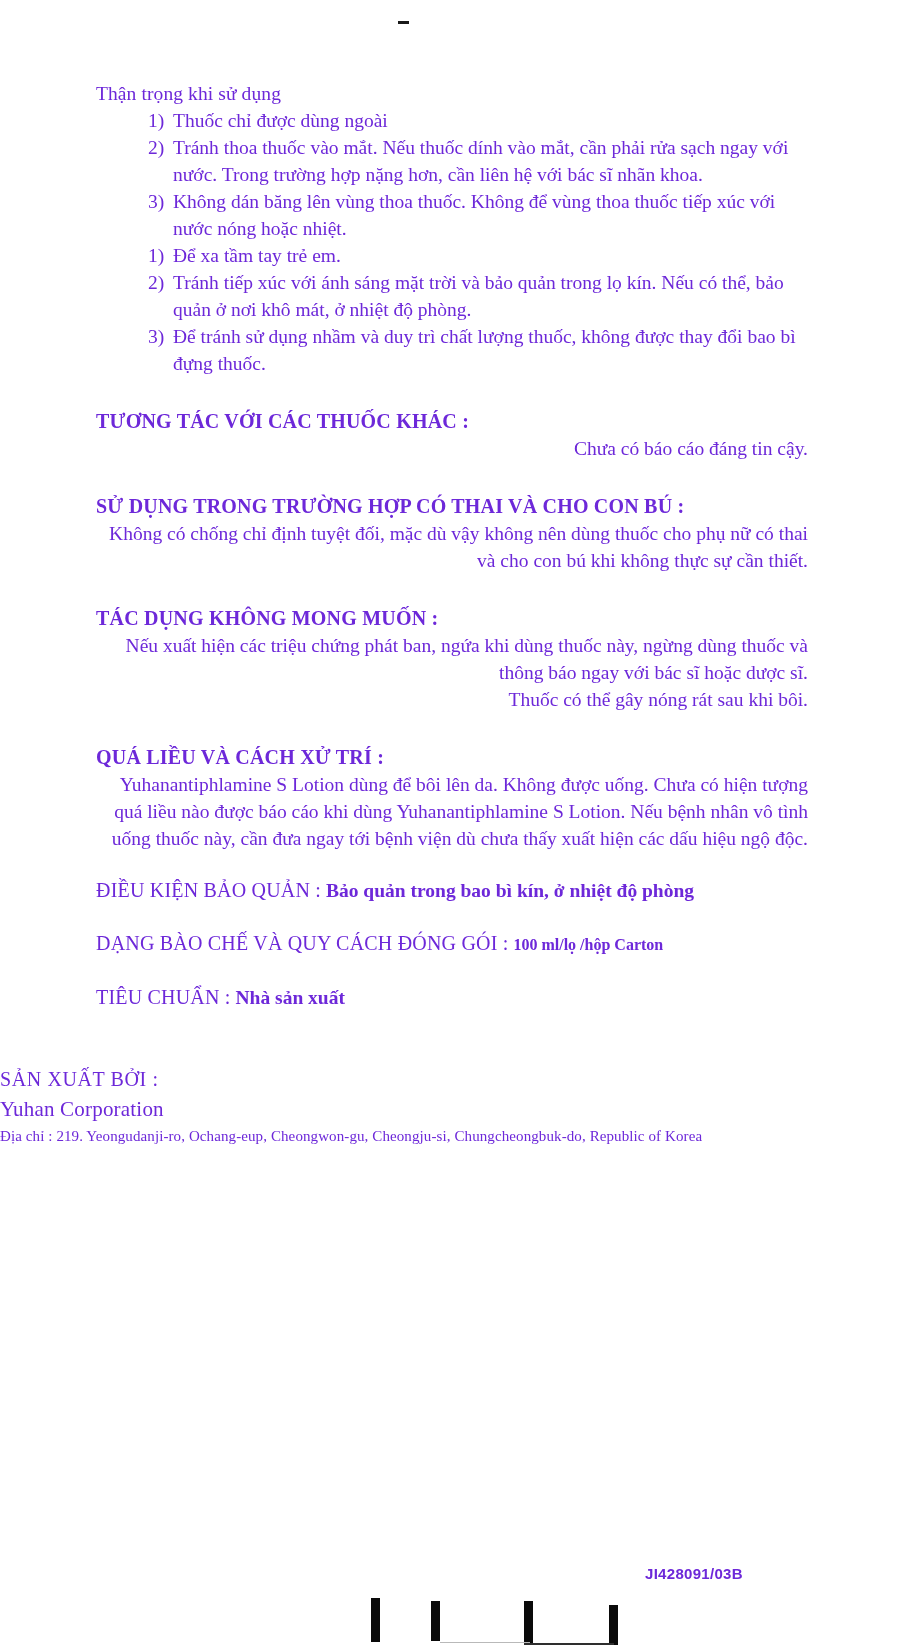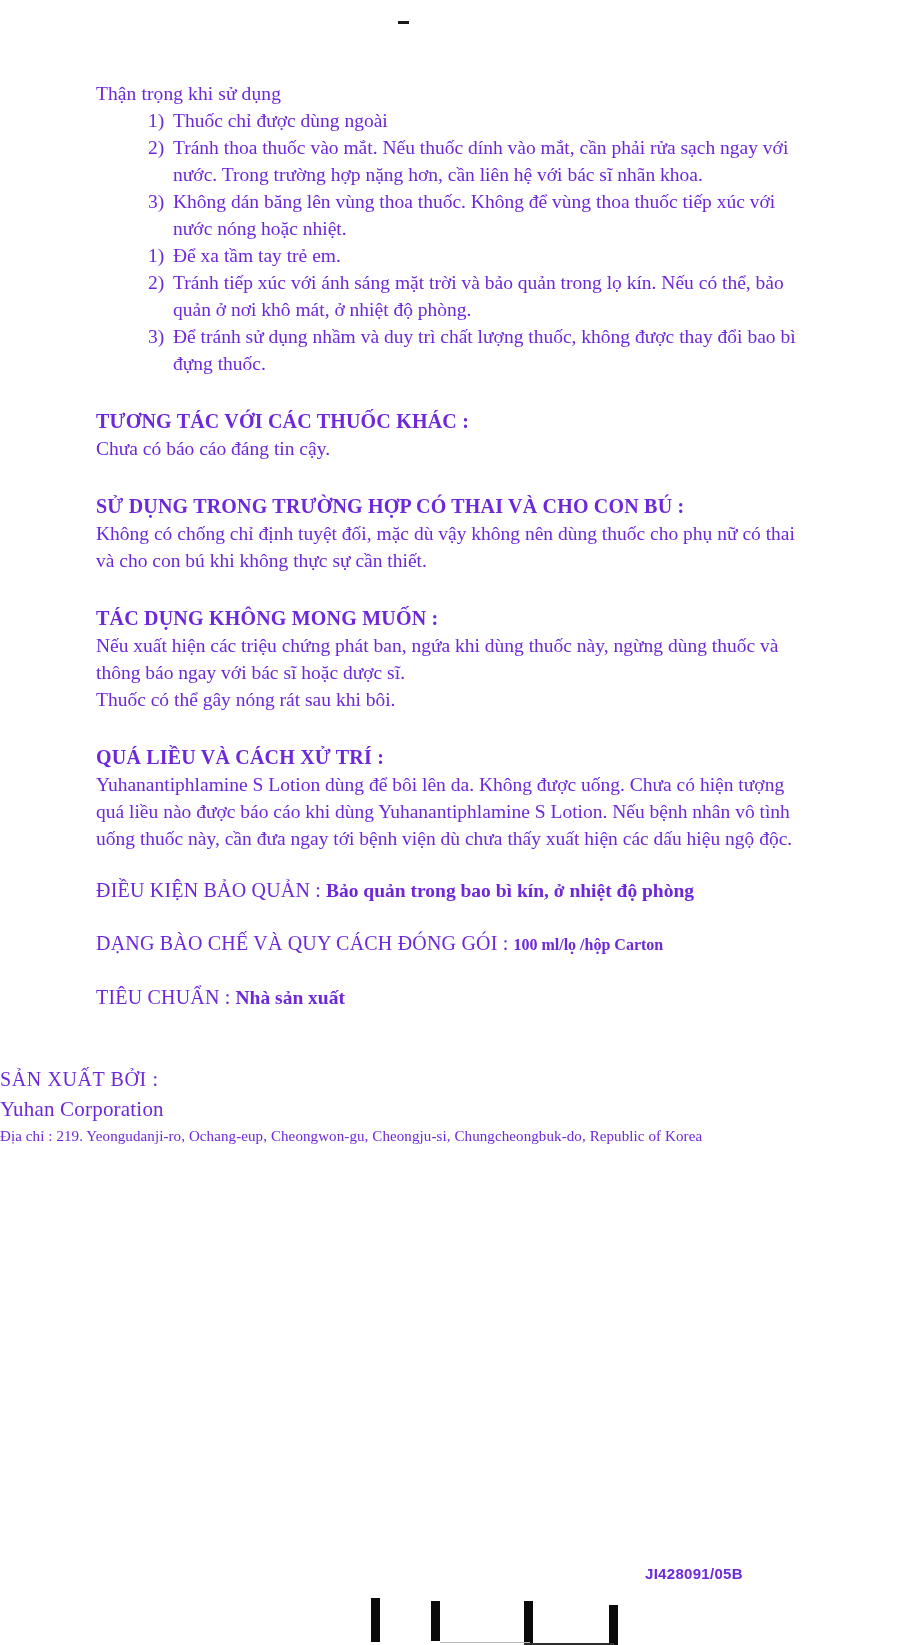--- a/index.html
+++ b/index.html
@@ -68,21 +68,21 @@
     line-height: 28px;
     font-weight: bold;
     margin: 0;
     letter-spacing: 0.2px;
   }
 
   p.body-text {
     font-size: 19.5px;
     line-height: 27px;
     margin: 0;
-    text-align: left;
+    text-align: right;
   }
 
   .field-line {
     font-size: 19.5px;
     line-height: 28px;
     margin: 0;
   }
   .field-line .field-label {
     font-weight: normal;
     font-size: 20px;
@@ -239,21 +239,21 @@
 
 
   </div>
 
   <div class="footer-block">
     <div class="footer-made-by">SẢN XUẤT BỞI :</div>
     <div class="footer-company">Yuhan Corporation</div>
     <div class="footer-address">Địa chỉ : 219. Yeongudanji-ro, Ochang-eup, Cheongwon-gu, Cheongju-si, Chungcheongbuk-do, Republic of Korea</div>
   </div>
 
-  <div class="doc-code">JI428091/05B</div>
+  <div class="doc-code">JI428091/03B</div>
 
   <div class="cut-marks">
     <div class="bar" style="left:371px; top:3px; height:44px;"></div>
     <div class="bar" style="left:431px; top:6px; height:40px;"></div>
     <div class="bar" style="left:524px; top:6px; height:46px;"></div>
     <div class="bar" style="left:609px; top:10px; height:46px;"></div>
     <div class="baseline faint" style="left:440px; top:47px; width:90px;"></div>
     <div class="baseline" style="left:524px; top:48px; width:90px;"></div>
     <div class="baseline" style="left:609px; top:54px; width:78px;"></div>
   </div>

